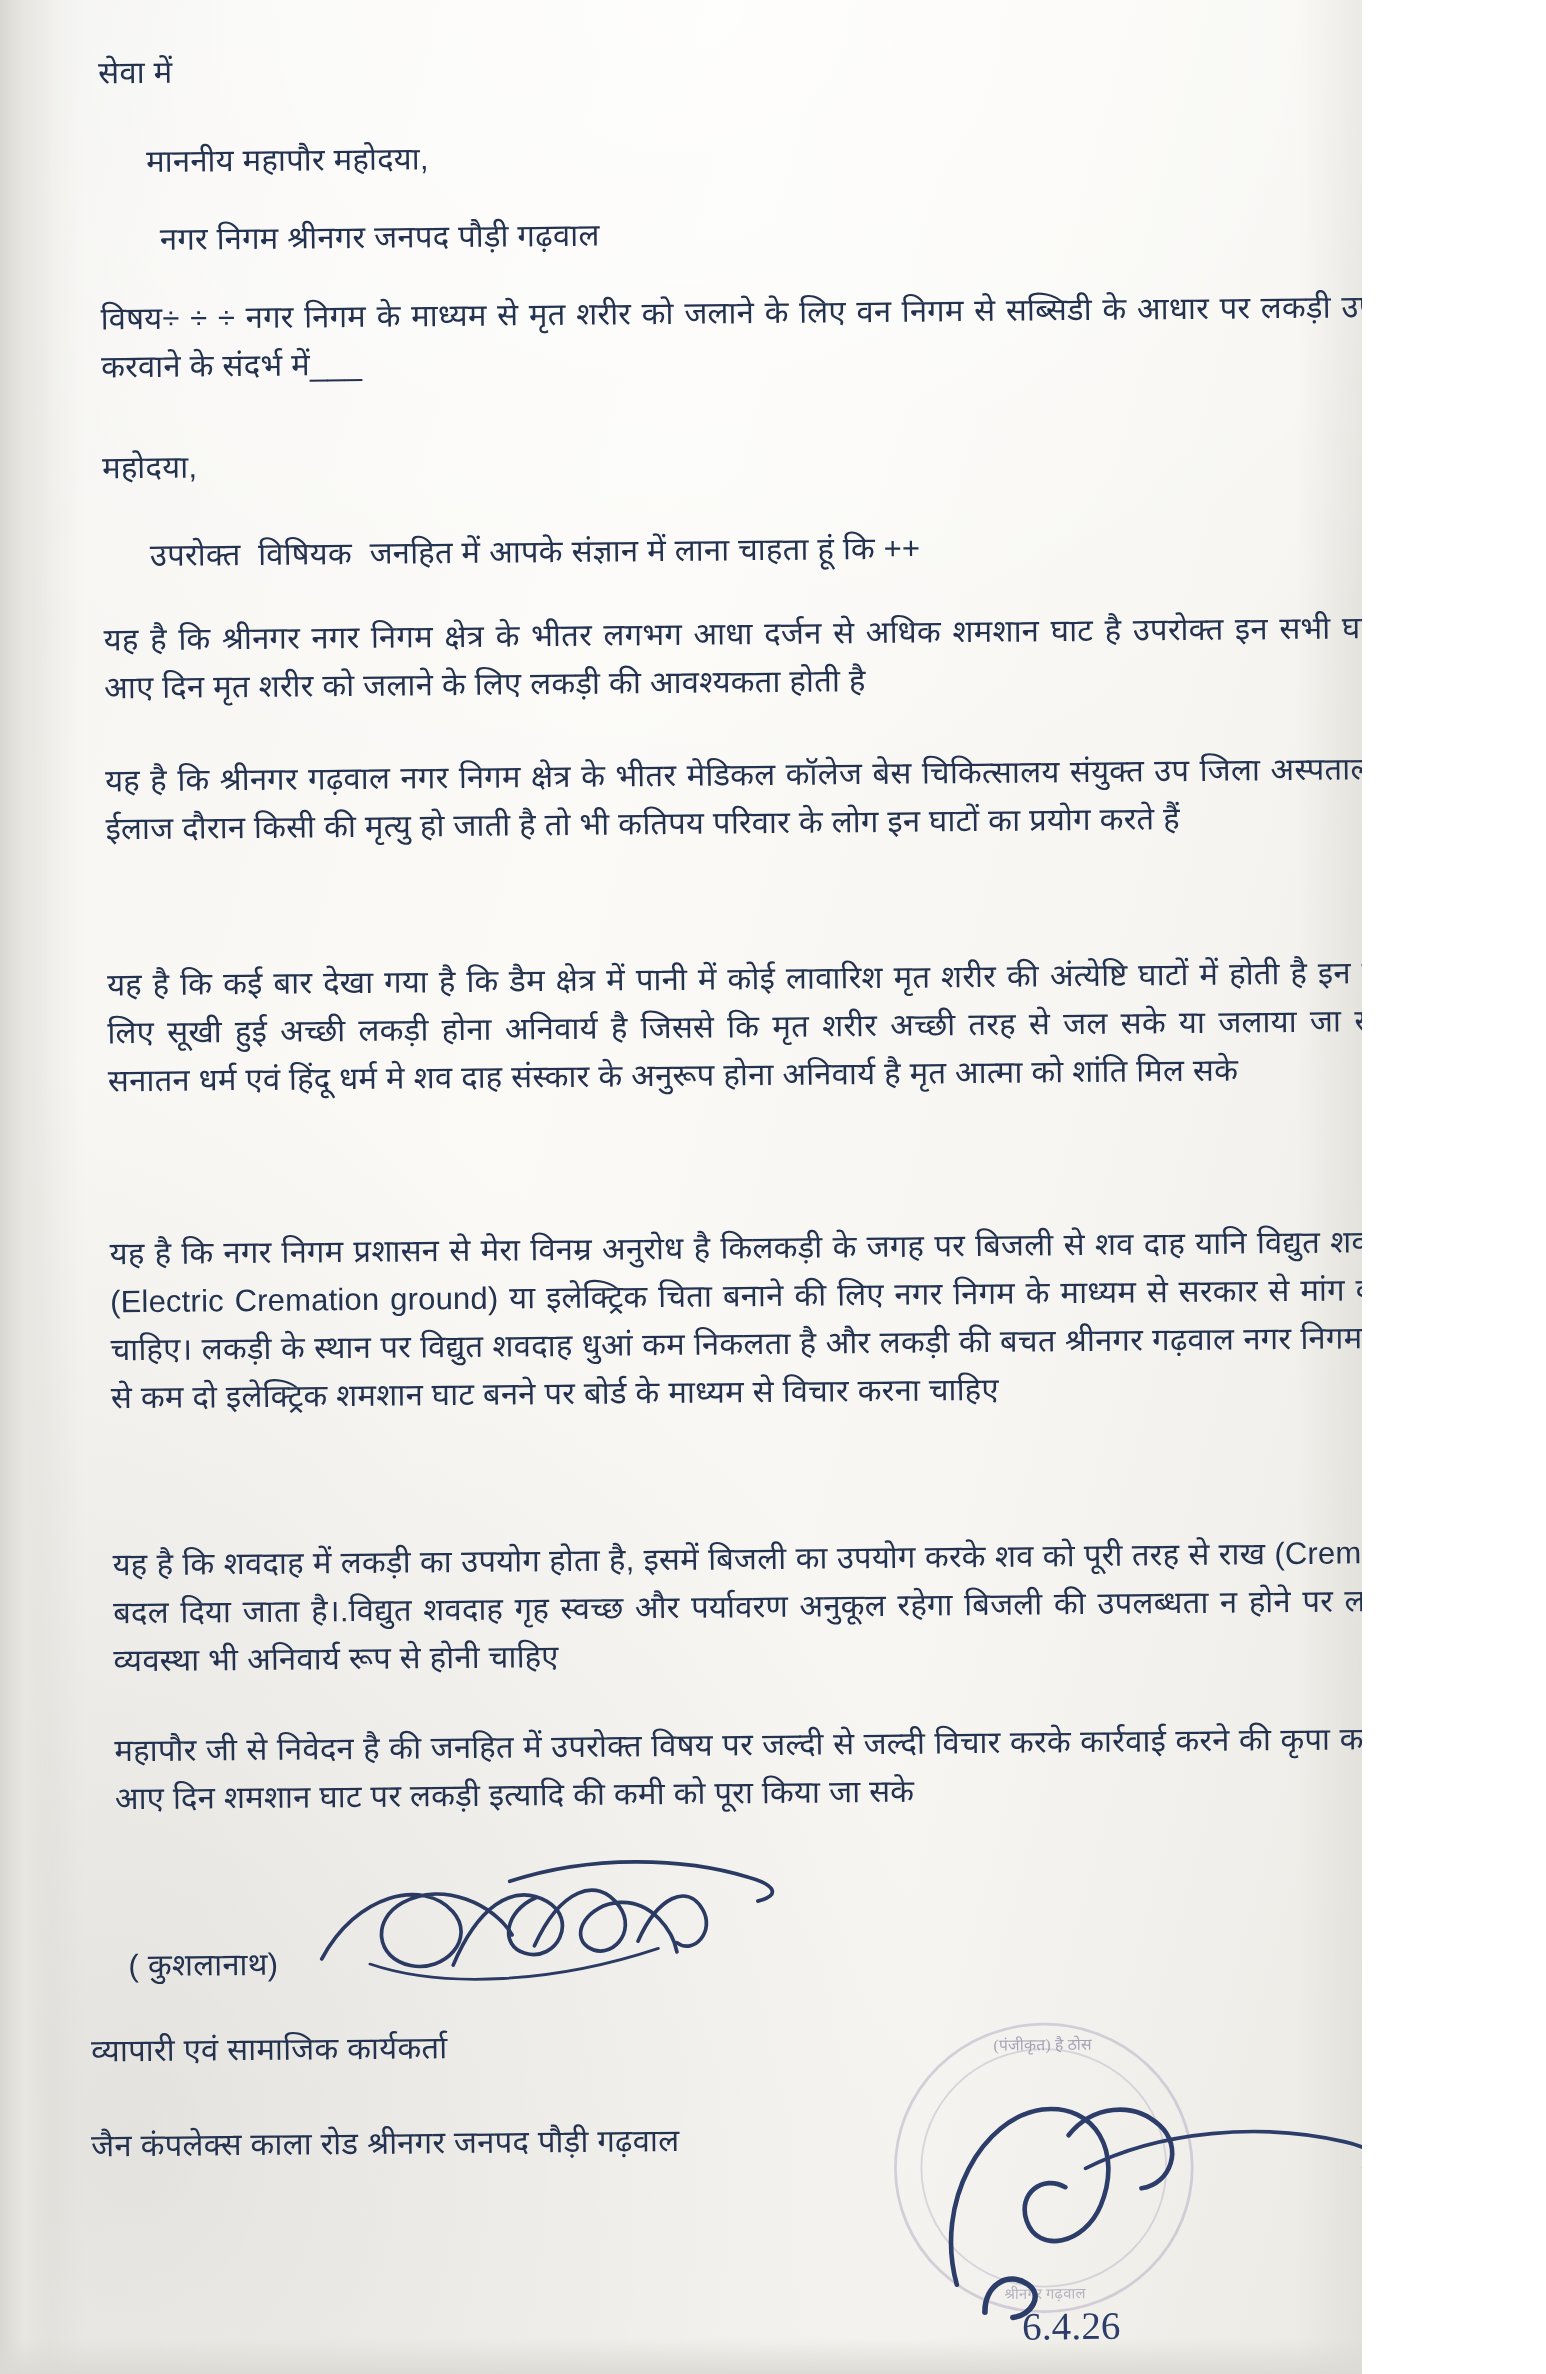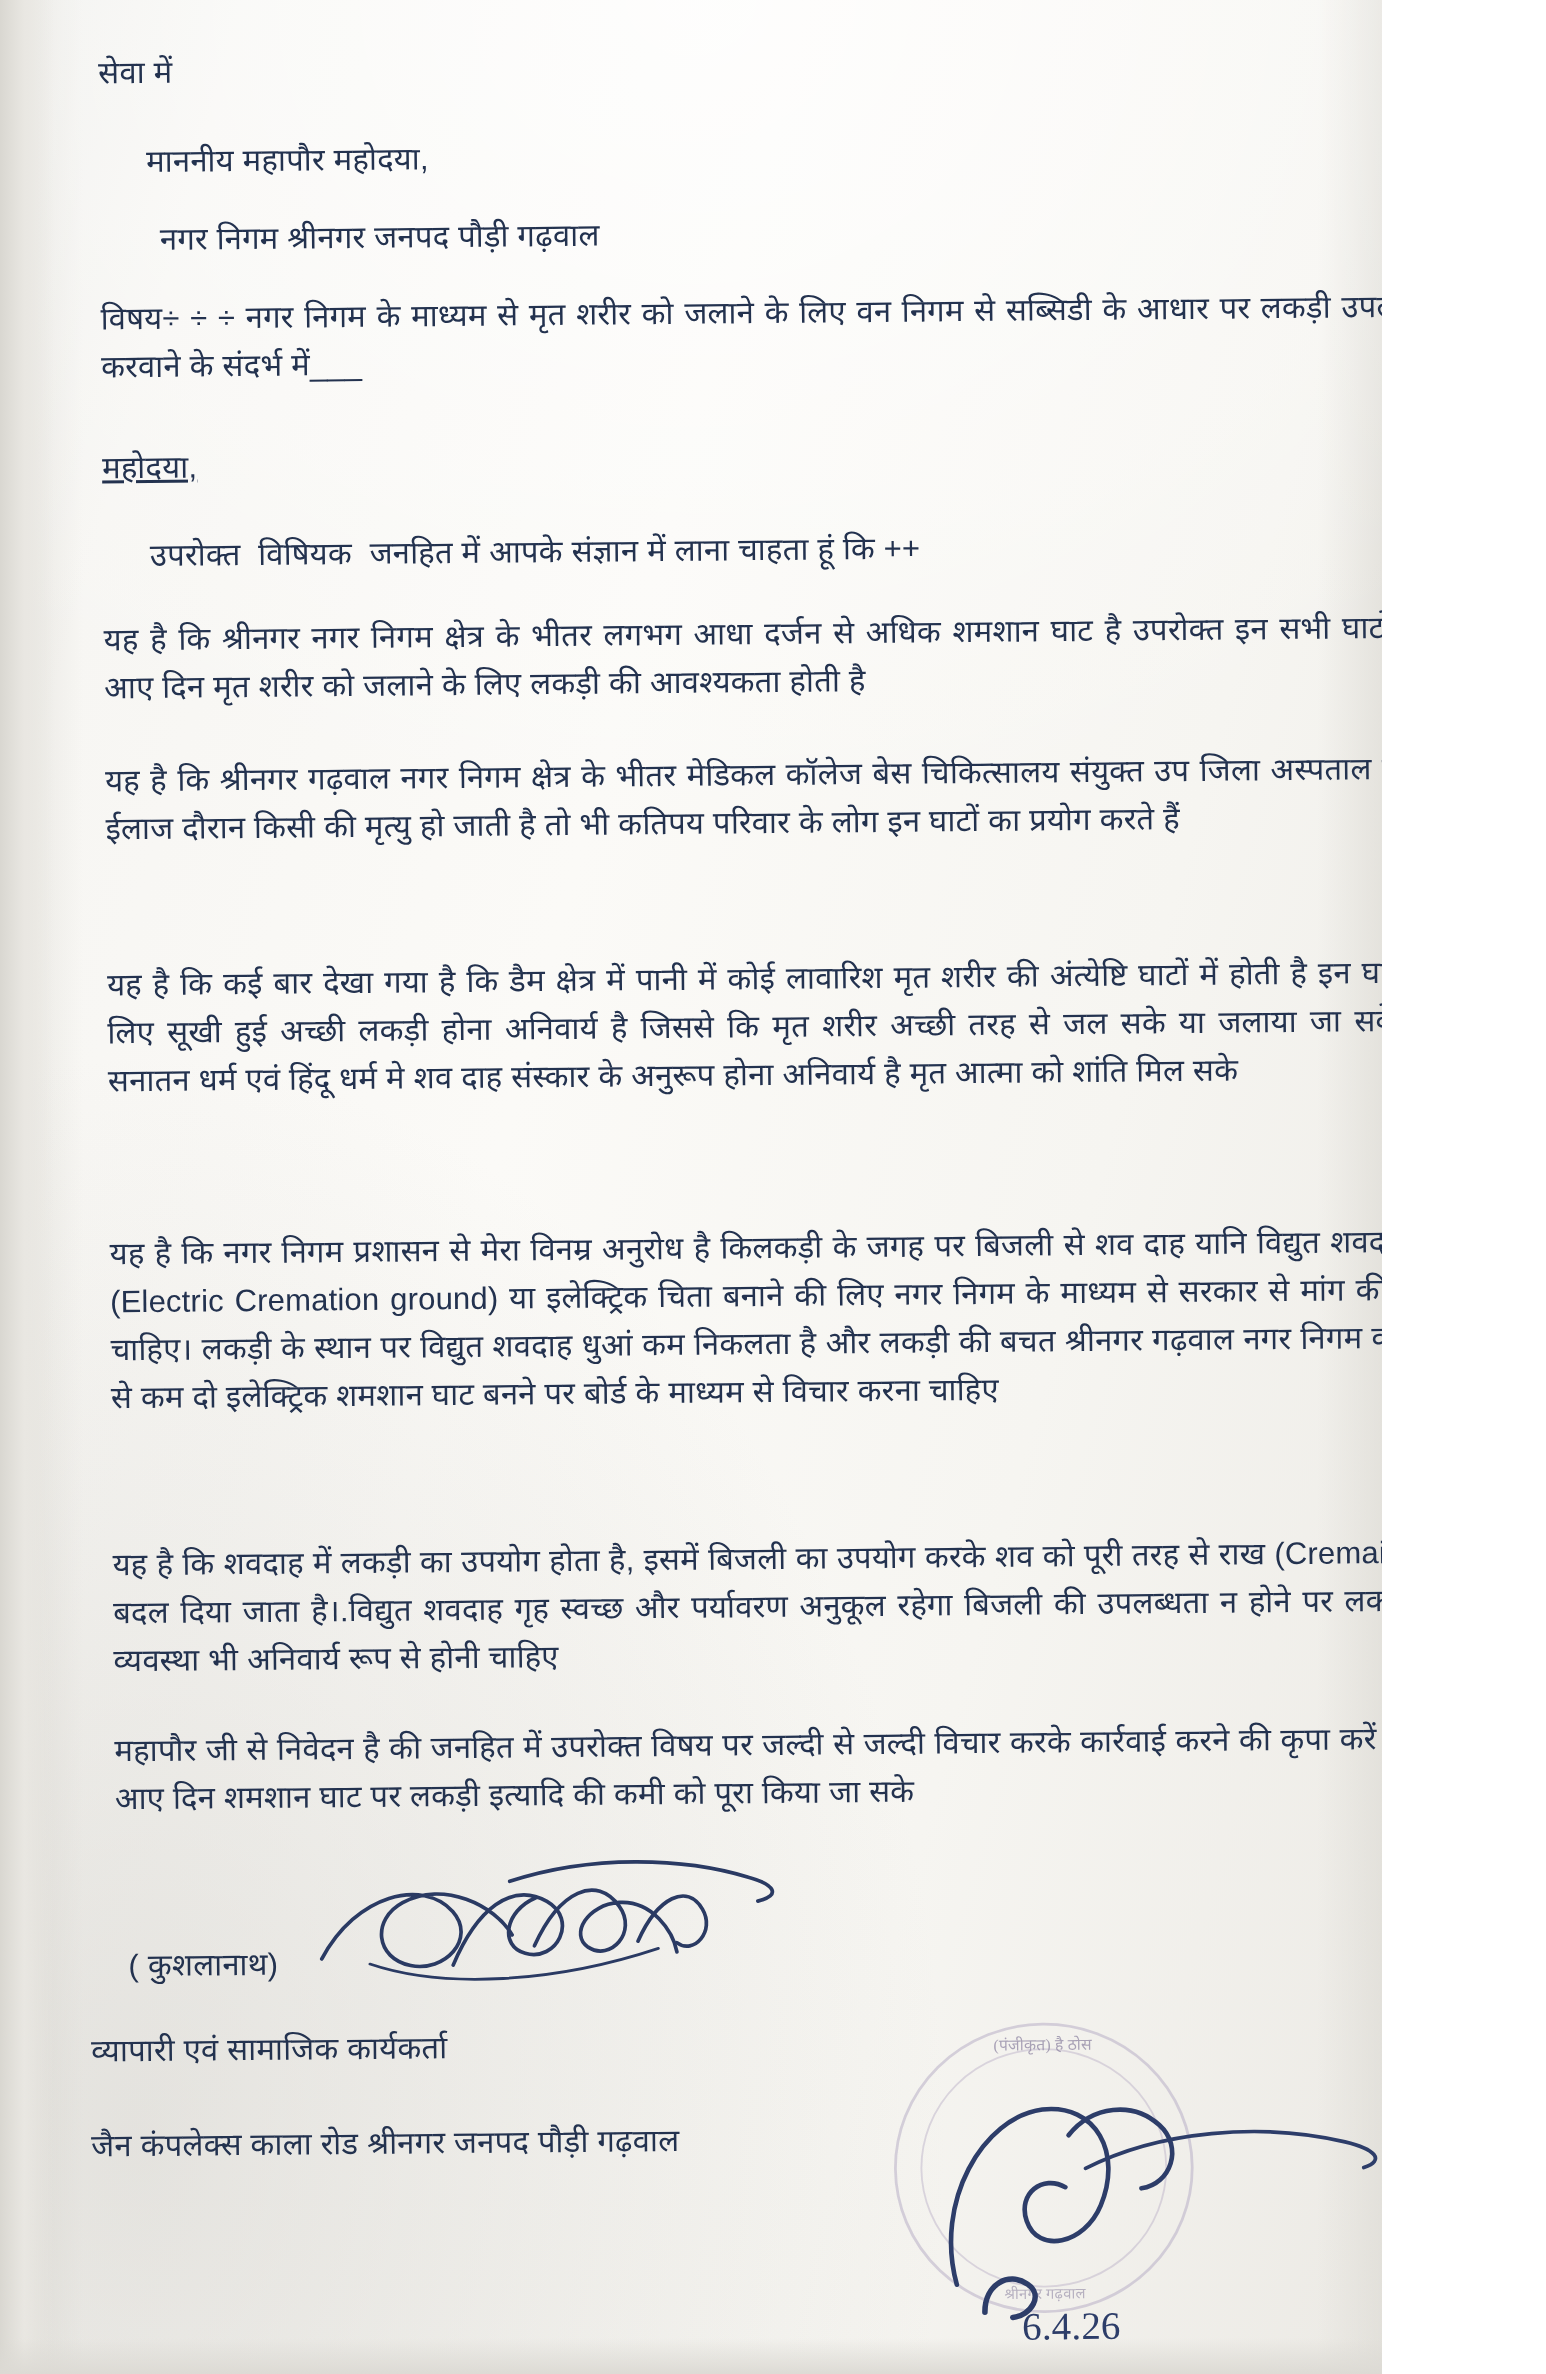--- a/index.html
+++ b/index.html
@@ -9,21 +9,20 @@
   }
   body {
     font-family: "Liberation Sans", sans-serif;
   }
   .page {
     position: relative;
     width: 1362px;
     height: 2375px;
     overflow: hidden;
     background: linear-gradient(105deg, #efefec 0%, #f7f6f3 12%, #fbfaf7 40%, #f6f5f1 70%, #eceae5 100%);
-    padding-left: 20px;
   }
   
   .paper-shade {
     position: absolute;
     inset: 0;
     background:
       radial-gradient(ellipse 120% 60% at 50% 0%, rgba(255,255,255,0.75), rgba(255,255,255,0) 60%),
       radial-gradient(ellipse 90% 70% at 10% 90%, rgba(200,198,192,0.45), rgba(255,255,255,0) 65%),
       linear-gradient(90deg, rgba(225,223,217,0.85) 0px, rgba(255,255,255,0) 83px),
       linear-gradient(270deg, rgba(222,220,214,0.7) 0px, rgba(255,255,255,0) 65px);
@@ -117,21 +116,21 @@
 
     <div class="ln" style="left:169px; top:215px;">नगर निगम श्रीनगर जनपद पौड़ी गढ़वाल</div>
 
     <div class="para" style="left:109px; top:289px; width:1326px;">
       <p style="margin:0;">
         <span>विषय÷ ÷ ÷</span>
         <span>नगर निगम के माध्यम से मृत शरीर को जलाने के लिए वन निगम से सब्सिडी के आधार पर लकड़ी उपलब्ध करवाने के संदर्भ में___</span>
       </p>
     </div>
 
-    <div class="ln" style="left:109px; top:443px;text-decoration:underline;">महोदया,</div>
+    <div class="ln" style="left:109px; top:443px;">महोदया,</div>
 
     <div class="ln" style="left:156px; top:531px;">उपरोक्त  विषियक  जनहित में आपके संज्ञान में लाना चाहता हूं कि ++</div>
 
     <div class="para" style="left:109px; top:610px; width:1331px;">
       <p>यह है कि श्रीनगर नगर निगम क्षेत्र के भीतर लगभग आधा दर्जन से अधिक शमशान घाट है उपरोक्त इन सभी घाटों पर आए दिन मृत शरीर को जलाने के लिए लकड़ी की आवश्यकता होती है</p>
     </div>
 
     <div class="para" style="left:109px; top:751px; width:1336px;">
       <p>यह है कि श्रीनगर गढ़वाल नगर निगम क्षेत्र के भीतर मेडिकल कॉलेज बेस चिकित्सालय संयुक्त उप जिला अस्पताल मे भी ईलाज दौरान किसी की मृत्यु हो जाती है तो भी कतिपय  परिवार के लोग इन घाटों का प्रयोग करते हैं</p>
     </div>

